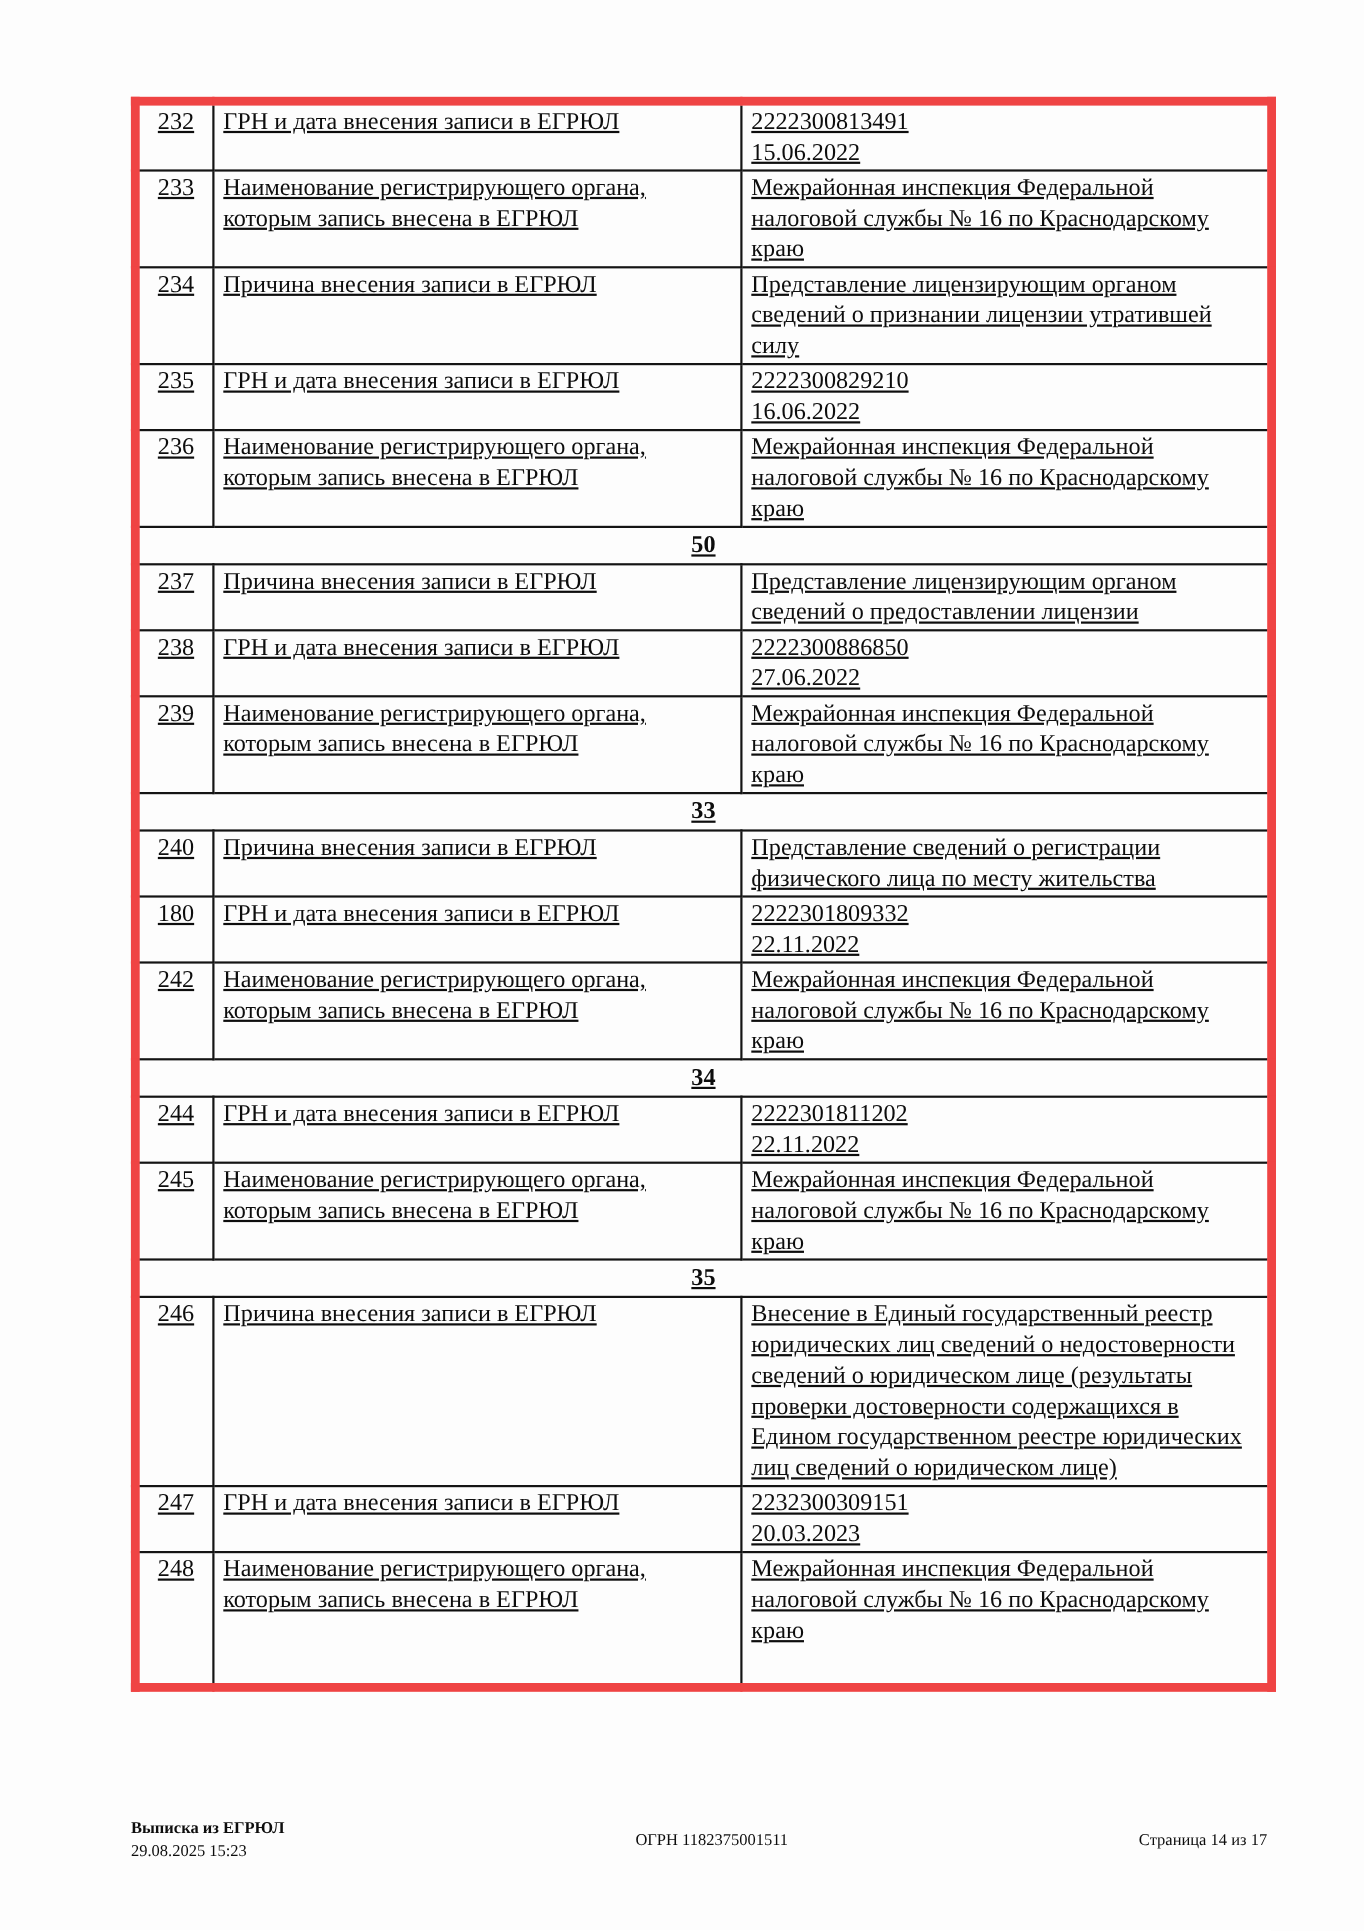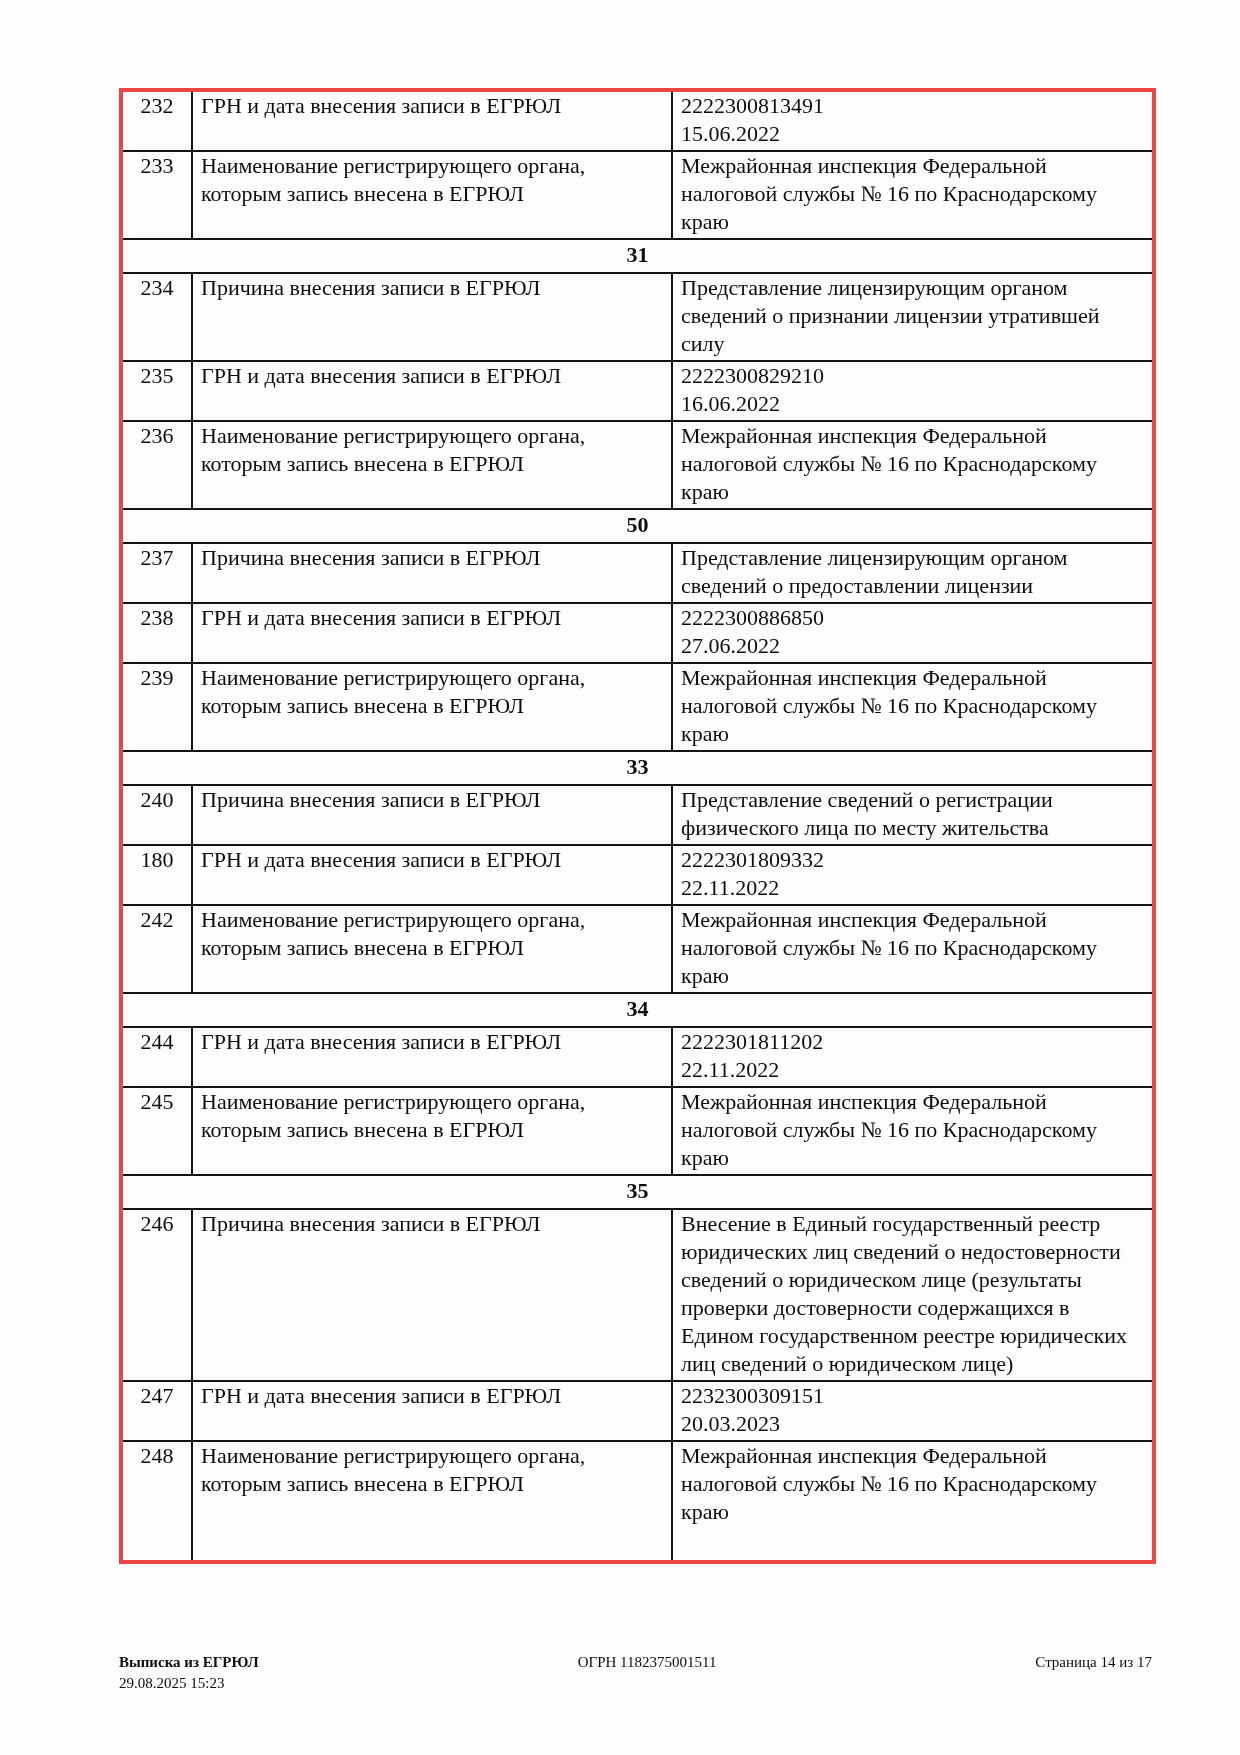--- a/index.html
+++ b/index.html
@@ -16,21 +16,22 @@
     color: #0d0d0d;
     overflow: hidden;
   }
   table.doc-table {
     position: absolute;
     left: 119px;
     top: 88px;
     width: 1033px;
     border-collapse: collapse;
     table-layout: fixed;
-    border: 4px solid #ef4444;
+    border: 8px solid #ef4444;
+    text-decoration: underline;
   }
   .doc-table td {
     border: 2px solid #141414;
     vertical-align: top;
     font-size: 22px;
     line-height: 28px;
     padding: 0 23px 2px 8px;
     word-wrap: break-word;
   }
   .doc-table td.num-cell {
@@ -48,21 +49,21 @@
   .doc-table tr:last-child td {
     padding-bottom: 34px;
   }
   .footer {
     position: absolute;
     left: 119px;
     right: 88px;
     top: 1652px;
     display: flex;
     justify-content: space-between;
-    align-items: flex-start;
+    align-items: center;
     font-size: 15px;
     line-height: 21px;
   }
   .footer .footer-left .doc-title {
     font-weight: bold;
   }
   .footer .footer-center,
   .footer .footer-right {
     white-space: nowrap;
   }
@@ -85,23 +86,20 @@
       <td class="value-cell">2222300813491
 15.06.2022</td>
     </tr>
 
     <tr class="entry-row">
       <td class="num-cell">233</td>
       <td class="label-cell">Наименование регистрирующего органа, которым запись внесена в ЕГРЮЛ</td>
       <td class="value-cell">Межрайонная инспекция Федеральной налоговой службы № 16 по Краснодарскому краю</td>
     </tr>
 
-    <tr class="section-row">
-      <td colspan="3">31</td>
-    </tr>
 
     <tr class="entry-row">
       <td class="num-cell">234</td>
       <td class="label-cell">Причина внесения записи в ЕГРЮЛ</td>
       <td class="value-cell">Представление лицензирующим органом сведений о признании лицензии утратившей силу</td>
     </tr>
 
     <tr class="entry-row">
       <td class="num-cell">235</td>
       <td class="label-cell">ГРН и дата внесения записи в ЕГРЮЛ</td>

